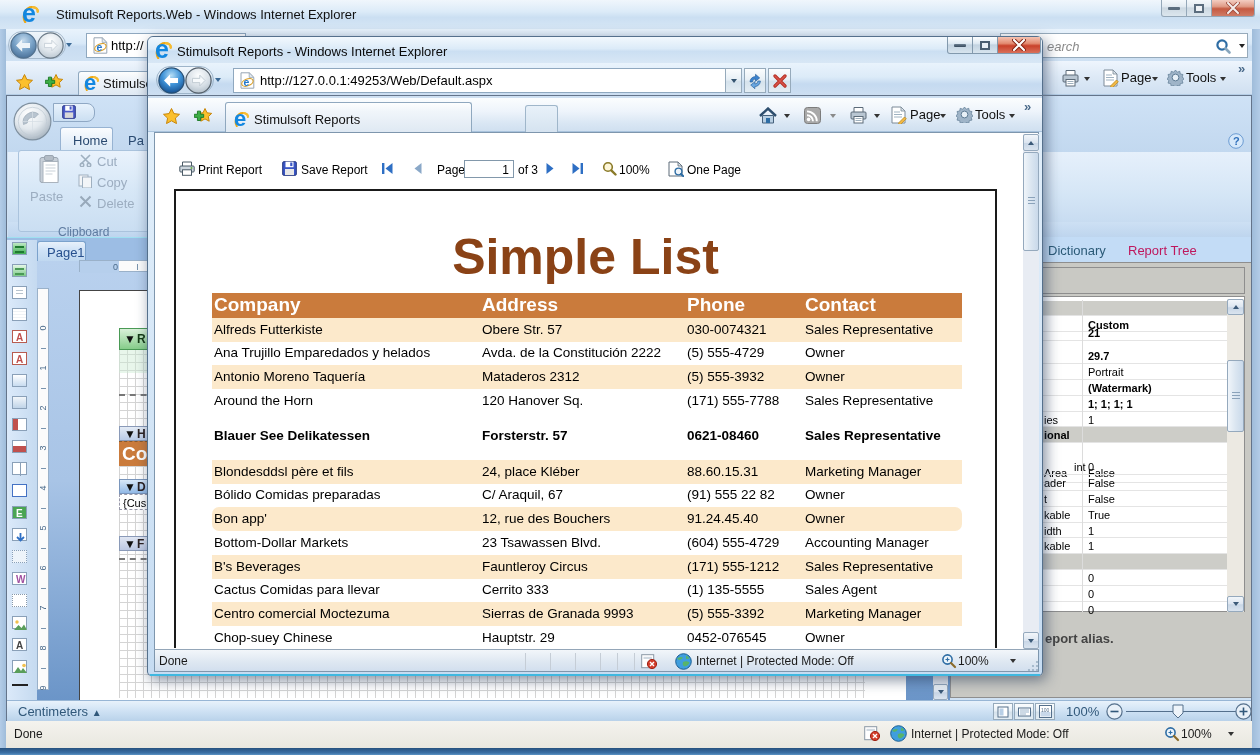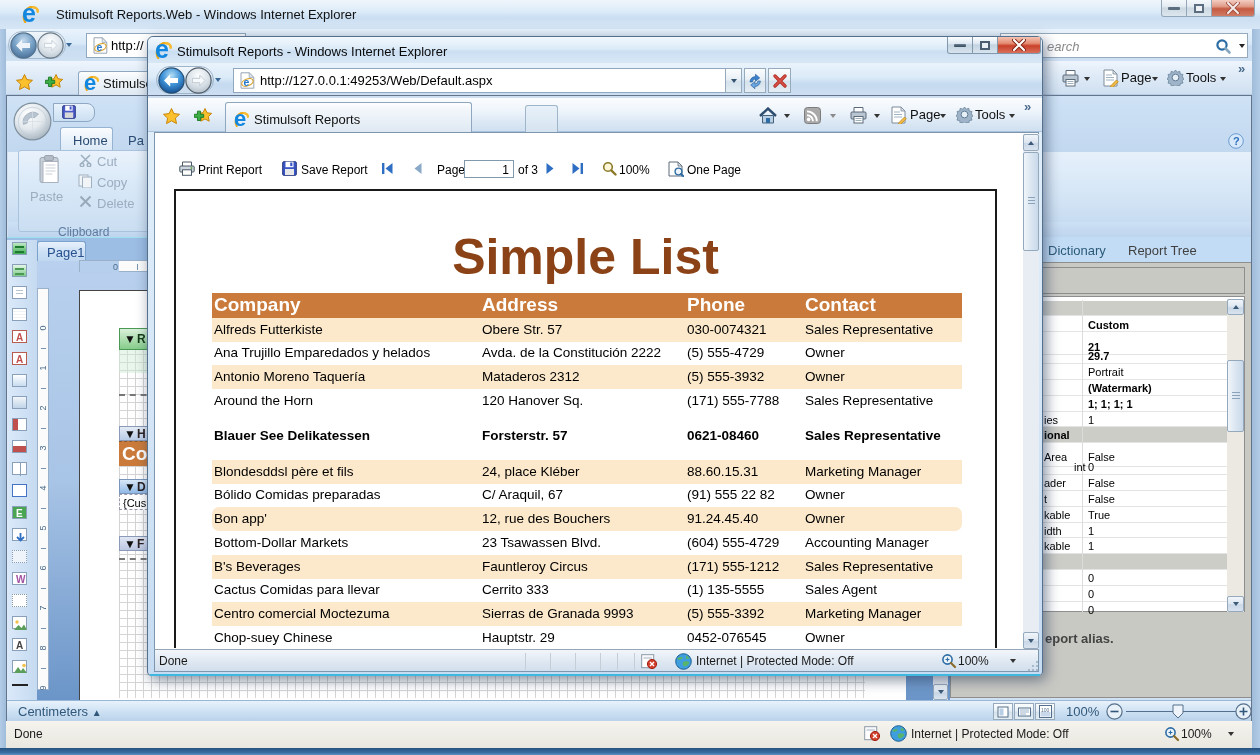--- a/index.html
+++ b/index.html
@@ -377,31 +377,31 @@
         </svg></div>
       <div style="position:absolute;left:6px;top:444px;width:16px;height:2px;background:#222"></div>
     </div>
   <div class="abs sbar" style="left:933px;top:271px;width:15px;height:429px;">
     <div class="sbtn" style="position:absolute;left:0;bottom:0;width:15px;height:16px">
         <span class="dropA" style="border-top-color:#3c5a78"></span>
       </div>
   </div>
   <div class="abs" id="bg-paneltabs">
     <span class="abs" style="left:98px;top:6px;font-size:13px;color:#2b5a77">Dictionary</span>
-    <span class="abs" style="left:178px;top:6px;font-size:13px;color:#404040">Report Tree</span>
+    <span class="abs" style="left:178px;top:6px;font-size:13px;color:#be185d">Report Tree</span>
   </div>
   <div class="abs" id="bg-panel"></div>
   <div class="abs" id="bg-panel-toolbar"></div>
   <div class="abs" id="bg-grid-area"></div>
   <div class="abs" id="pgrid" style="left:0;top:0;width:0;height:0">
       <div class="pgridrow pgcat" style="top:300.6px;height:15.85px;"></div>
       <div class="pgridrow" style="top:316.5px;height:15.85px;">
         <span class="vl" style="font-weight:bold;">Custom</span>
       </div>
-      <div class="pgridrow" style="top:339px;height:15.85px;">
+      <div class="pgridrow" style="top:325px;height:15.85px;">
         <span class="vl" style="font-weight:bold;">21</span>
       </div>
       <div class="pgridrow" style="top:348.2px;height:15.85px;text-decoration:underline;">
         <span class="vl" style="font-weight:bold;">29.7</span>
       </div>
       <div class="pgridrow" style="top:364.0px;height:15.85px;">
         <span class="vl" style="">Portrait</span>
       </div>
       <div class="pgridrow" style="top:379.9px;height:15.85px;">
         <span class="vl" style="font-weight:bold;">(Watermark)</span>
@@ -409,21 +409,21 @@
       <div class="pgridrow" style="top:395.7px;height:15.85px;">
         <span class="vl" style="font-weight:bold;">1; 1; 1; 1</span>
       </div>
       <div class="pgridrow" style="top:411.6px;height:15.85px;">
         <span class="nm" style="left:89px;">ies</span>
         <span class="vl" style="">1</span>
       </div>
       <div class="pgridrow pgcat" style="top:427.4px;height:15.85px;">
         <span class="nm" style="left:89px;font-weight:bold;">ional</span>
       </div>
-      <div class="pgridrow" style="top:449px;height:18px;">
+      <div class="pgridrow" style="top:465px;height:18px;">
         <span class="nm" style="left:89px;">Area</span>
         <span class="vl" style="">False</span>
       </div>
       <div class="pgridrow" style="top:459.1px;height:15.85px;">
         <span class="nm" style="left:87px;margin-left:32px;">int</span>
         <span class="vl" style="">0</span>
       </div>
       <div class="pgridrow" style="top:475.0px;height:15.85px;">
         <span class="nm" style="left:89px;">ader</span>
         <span class="vl" style="">False</span>

